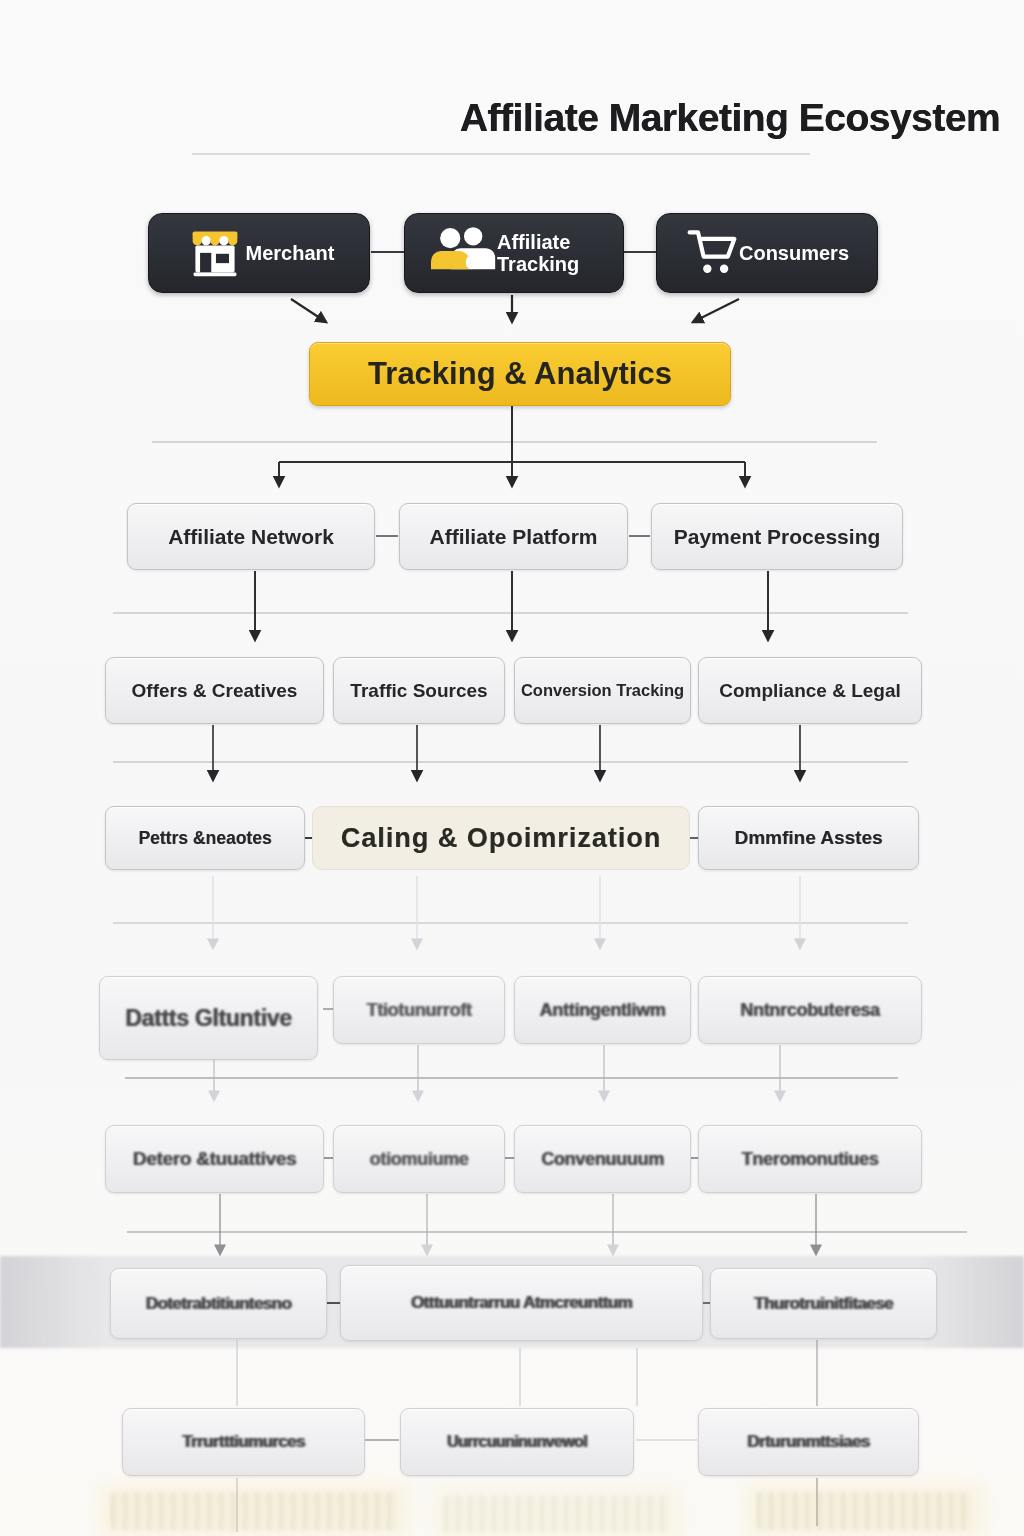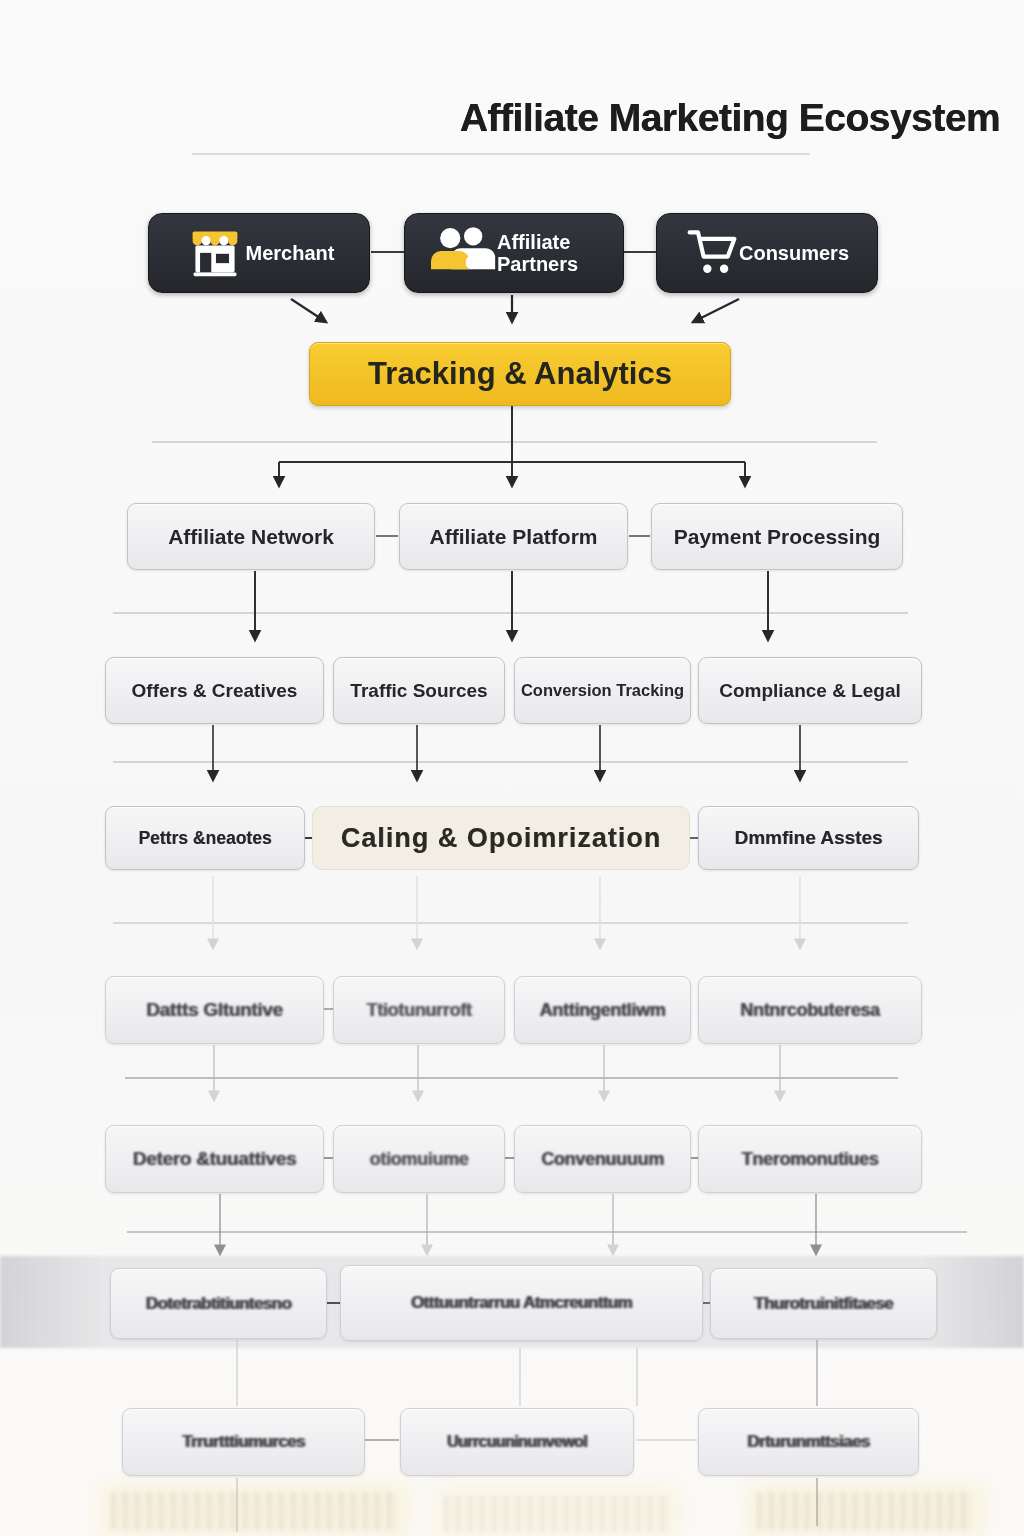--- a/index.html
+++ b/index.html
@@ -215,21 +215,21 @@
   <div class="node dark" style="left:404px;top:213px;width:220px;height:80px">
     <span>
       <svg width="66" height="52" viewBox="0 0 72 56">
         <circle cx="46" cy="12" r="10" fill="#ffffff"></circle>
         <path d="M32 25 h28 a10 10 0 0 1 10 10 v13 h-48 v-13 a10 10 0 0 1 10 -10 z" fill="#ffffff"></path>
         <circle cx="21" cy="14" r="11" fill="#ffffff"></circle>
         <path d="M11 28 h20 a11 11 0 0 1 11 11 v9 h-42 v-9 a11 11 0 0 1 11 -11 z" fill="#F5C431"></path>
         <rect x="38" y="33" width="13" height="15" rx="6.5" fill="#ffffff"></rect>
       </svg>
     </span>
-    <span class="dlabel" style="width:100px">Affiliate Partners</span>
+    <span class="dlabel" style="width:100px">Affiliate Tracking</span>
   </div>
 
   <div class="node dark" style="left:656px;top:213px;width:222px;height:80px">
     <span>
       <svg width="54" height="50" viewBox="0 0 58 52">
         <path d="M5 6 h9 l6 26 h26 l7 -19 h-36" fill="none" stroke="#ffffff" stroke-width="4.5" stroke-linecap="round" stroke-linejoin="round"></path>
         <circle cx="24" cy="45" r="4.5" fill="#ffffff"></circle>
         <circle cx="42" cy="45" r="4.5" fill="#ffffff"></circle>
       </svg>
     </span>
@@ -266,21 +266,21 @@
   <div class="node light" style="left:698px;top:657px;width:224px;height:67px;font-size:19px">
     <span class="lbl">Compliance &amp; Legal</span>
   </div>
   <div class="node cream g1" style="left:312px;top:806px;width:378px;height:64px;font-size:27px;letter-spacing:1px">
     <span class="lbl">Caling &amp; Opoimrization</span>
   </div>
   <div class="node light g1" style="left:698px;top:806px;width:221px;height:64px;font-size:19px">
     <span class="lbl">Dmmfine Asstes</span>
   </div>
 
-  <div class="node light faded g2" style="left:105px;top:976px;width:219px;height:68px;font-size:19px">
+  <div class="node light faded g2" style="left:99px;top:976px;width:219px;height:84px;font-size:23px">
     <span class="lbl">Dattts Gltuntive</span>
   </div>
   <div class="node light faded g2 soft" style="left:333px;top:976px;width:172px;height:68px;font-size:18px">
     <span class="lbl">Ttiotunurroft</span>
   </div>
   <div class="node light faded g2" style="left:514px;top:976px;width:177px;height:68px;font-size:18px">
     <span class="lbl">Anttingentliwm</span>
   </div>
   <div class="node light faded g2" style="left:698px;top:976px;width:224px;height:68px;font-size:18px">
     <span class="lbl">Nntnrcobuteresa</span>

